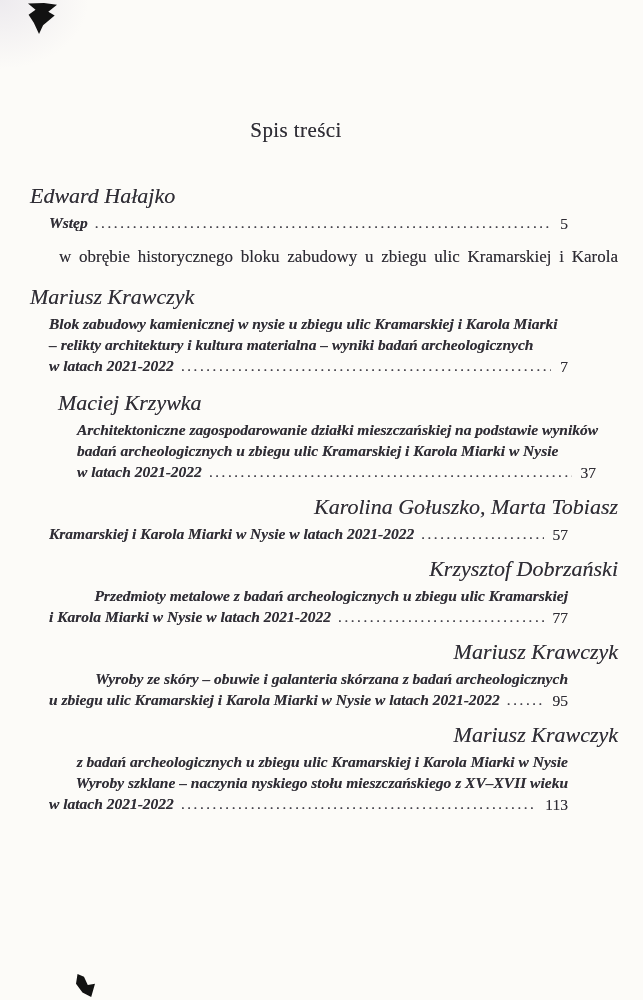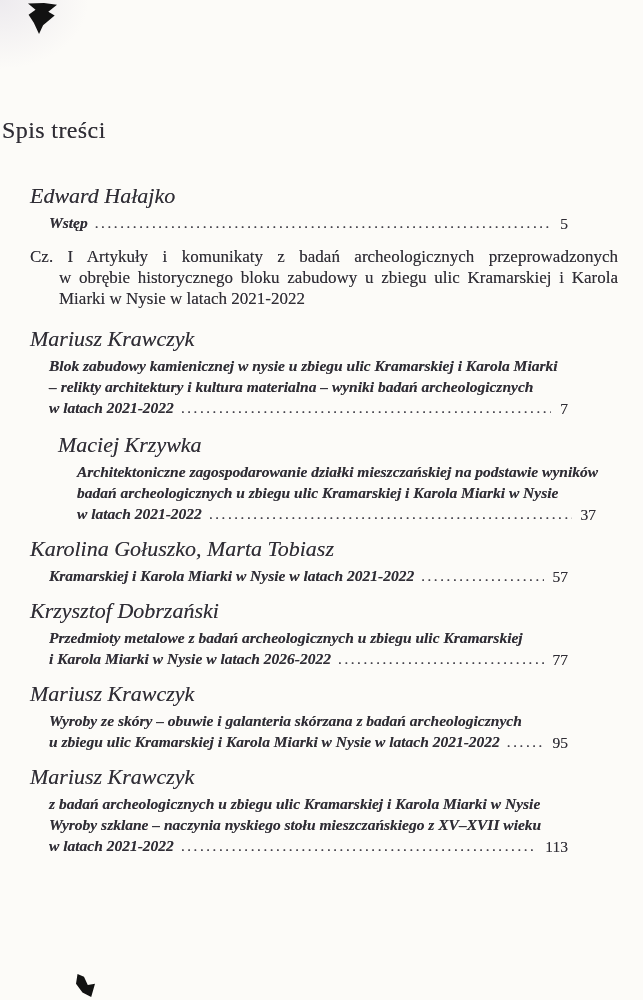--- a/index.html
+++ b/index.html
@@ -32,31 +32,31 @@
     left:76px;top:974px;width:19px;height:23px;
     clip-path:polygon(8% 0%,42% 12%,62% 48%,100% 42%,80% 100%,34% 80%,0% 42%);
   }
   .content{
     position:absolute;left:30px;top:0;width:588px;
     text-shadow:0 0 0.5px rgba(47,45,53,0.55);
   }
   h1.doc-title{
     margin:117px 0 0 0;
     position:relative;left:-28px;
-    font-size:24px;line-height:26px;
+    font-size:21px;line-height:26px;
     font-weight:normal;
-    text-align:left;
+    text-align:center;
     letter-spacing:0.4px;
   }
   .group{margin:0;}
   .g1{margin-top:43px;}
   .mt12{margin-top:12px;}
   .mt20{margin-top:20px;}
   .mt16{margin-top:16px;margin-left:28px;}
-  .mt14{margin-top:14px;}
+  .mt14{margin-top:14px;text-align:right;}
   .author{
     font-style:italic;
     font-size:22px;line-height:20px;
     margin:0 0 6px 0;
   }
   .entry{
     margin-left:19px;width:519px;
     font-style:italic;font-weight:bold;
     font-size:15.5px;line-height:21px;
   }
@@ -100,23 +100,21 @@
       <div class="author">Edward Hałajko</div>
       <div class="entry">
         <div class="leaderline">
           <span>Wstęp</span><span class="dots">................................................................................................................................................................</span>
           <span class="pg">5</span>
         </div>
       </div>
     </section>
 
     <section class="section-heading mt12">
-      <span class="sline just">Cz. I Artykuły i komunikaty z badań archeologicznych przeprowadzonych</span>
       <span class="sline just ind">w obrębie historycznego bloku zabudowy u zbiegu ulic Kramarskiej i Karola</span>
-      <span class="sline ind">Miarki w Nysie w latach 2021-2022</span>
     </section>
 
     <section class="group mt20">
       <div class="author">Mariusz Krawczyk</div>
       <div class="entry">
         <span class="tl">Blok zabudowy kamienicznej w nysie u zbiegu ulic Kramarskiej i Karola Miarki</span>
         <span class="tl">– relikty architektury i kultura materialna – wyniki badań archeologicznych</span>
         <div class="leaderline">
           <span>w latach 2021-2022</span><span class="dots">................................................................................................................................................................</span>
           <span class="pg">7</span>
@@ -144,21 +142,21 @@
           <span class="pg">57</span>
         </div>
       </div>
     </section>
 
     <section class="group mt14">
       <div class="author">Krzysztof Dobrzański</div>
       <div class="entry">
         <span class="tl">Przedmioty metalowe z badań archeologicznych u zbiegu ulic Kramarskiej</span>
         <div class="leaderline">
-          <span>i Karola Miarki w Nysie w latach 2026-2022</span><span class="dots">................................................................................................................................................................</span>
+          <span>i Karola Miarki w Nysie w latach 2021-2022</span><span class="dots">................................................................................................................................................................</span>
           <span class="pg">77</span>
         </div>
       </div>
     </section>
 
     <section class="group mt14">
       <div class="author">Mariusz Krawczyk</div>
       <div class="entry">
         <span class="tl">Wyroby ze skóry – obuwie i galanteria skórzana z badań archeologicznych</span>
         <div class="leaderline">

